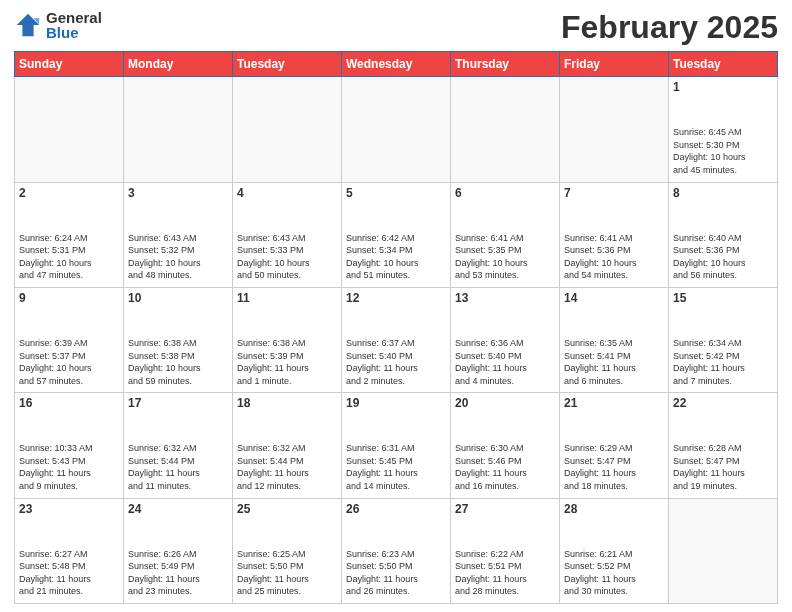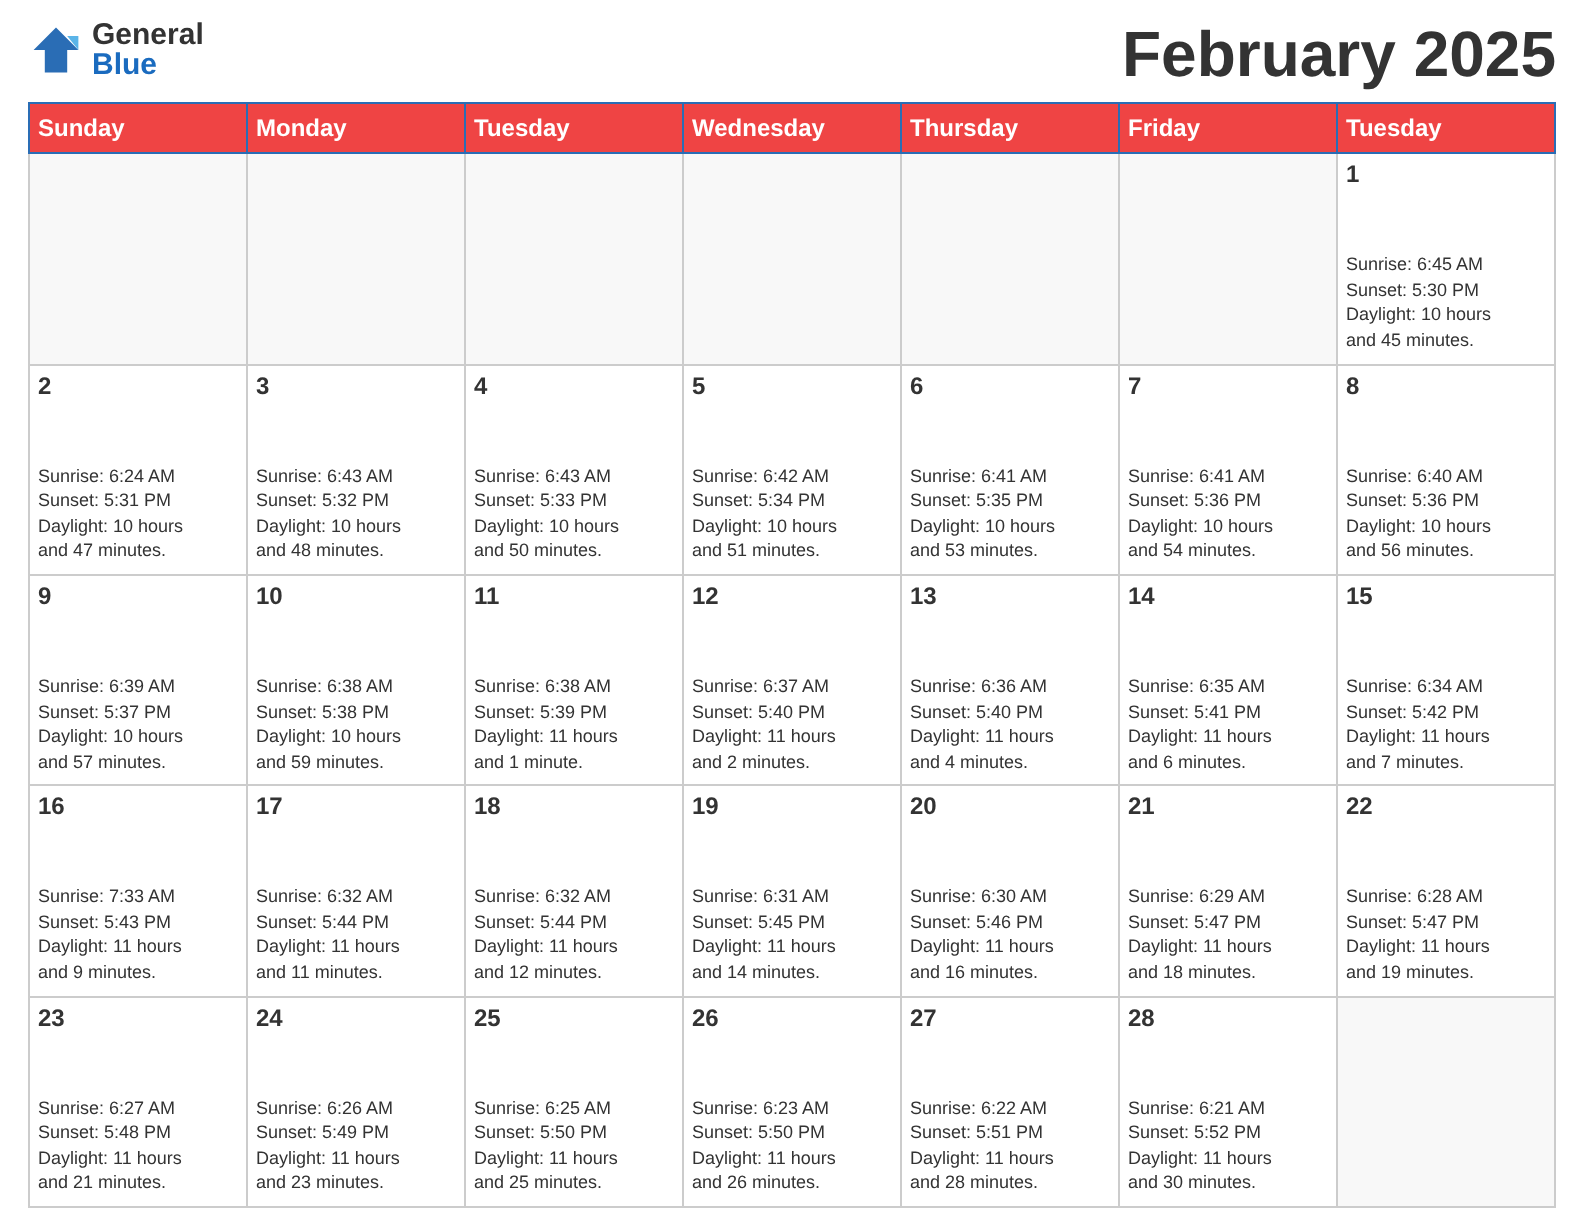--- a/index.html
+++ b/index.html
@@ -250,21 +250,21 @@
             <span class="day-num">15</span>
             <div class="day-info" style="white-space: pre-line;">Sunrise: 6:34 AM
 Sunset: 5:42 PM
 Daylight: 11 hours
 and 7 minutes.</div>
           </td>
         </tr>
         <tr>
           <td>
             <span class="day-num">16</span>
-            <div class="day-info" style="white-space: pre-line;">Sunrise: 7:33 AM
+            <div class="day-info" style="white-space: pre-line;">Sunrise: 10:33 AM
 Sunset: 5:43 PM
 Daylight: 11 hours
 and 9 minutes.</div>
           </td>
           <td>
             <span class="day-num">17</span>
             <div class="day-info" style="white-space: pre-line;">Sunrise: 6:32 AM
 Sunset: 5:44 PM
 Daylight: 11 hours
 and 11 minutes.</div>

